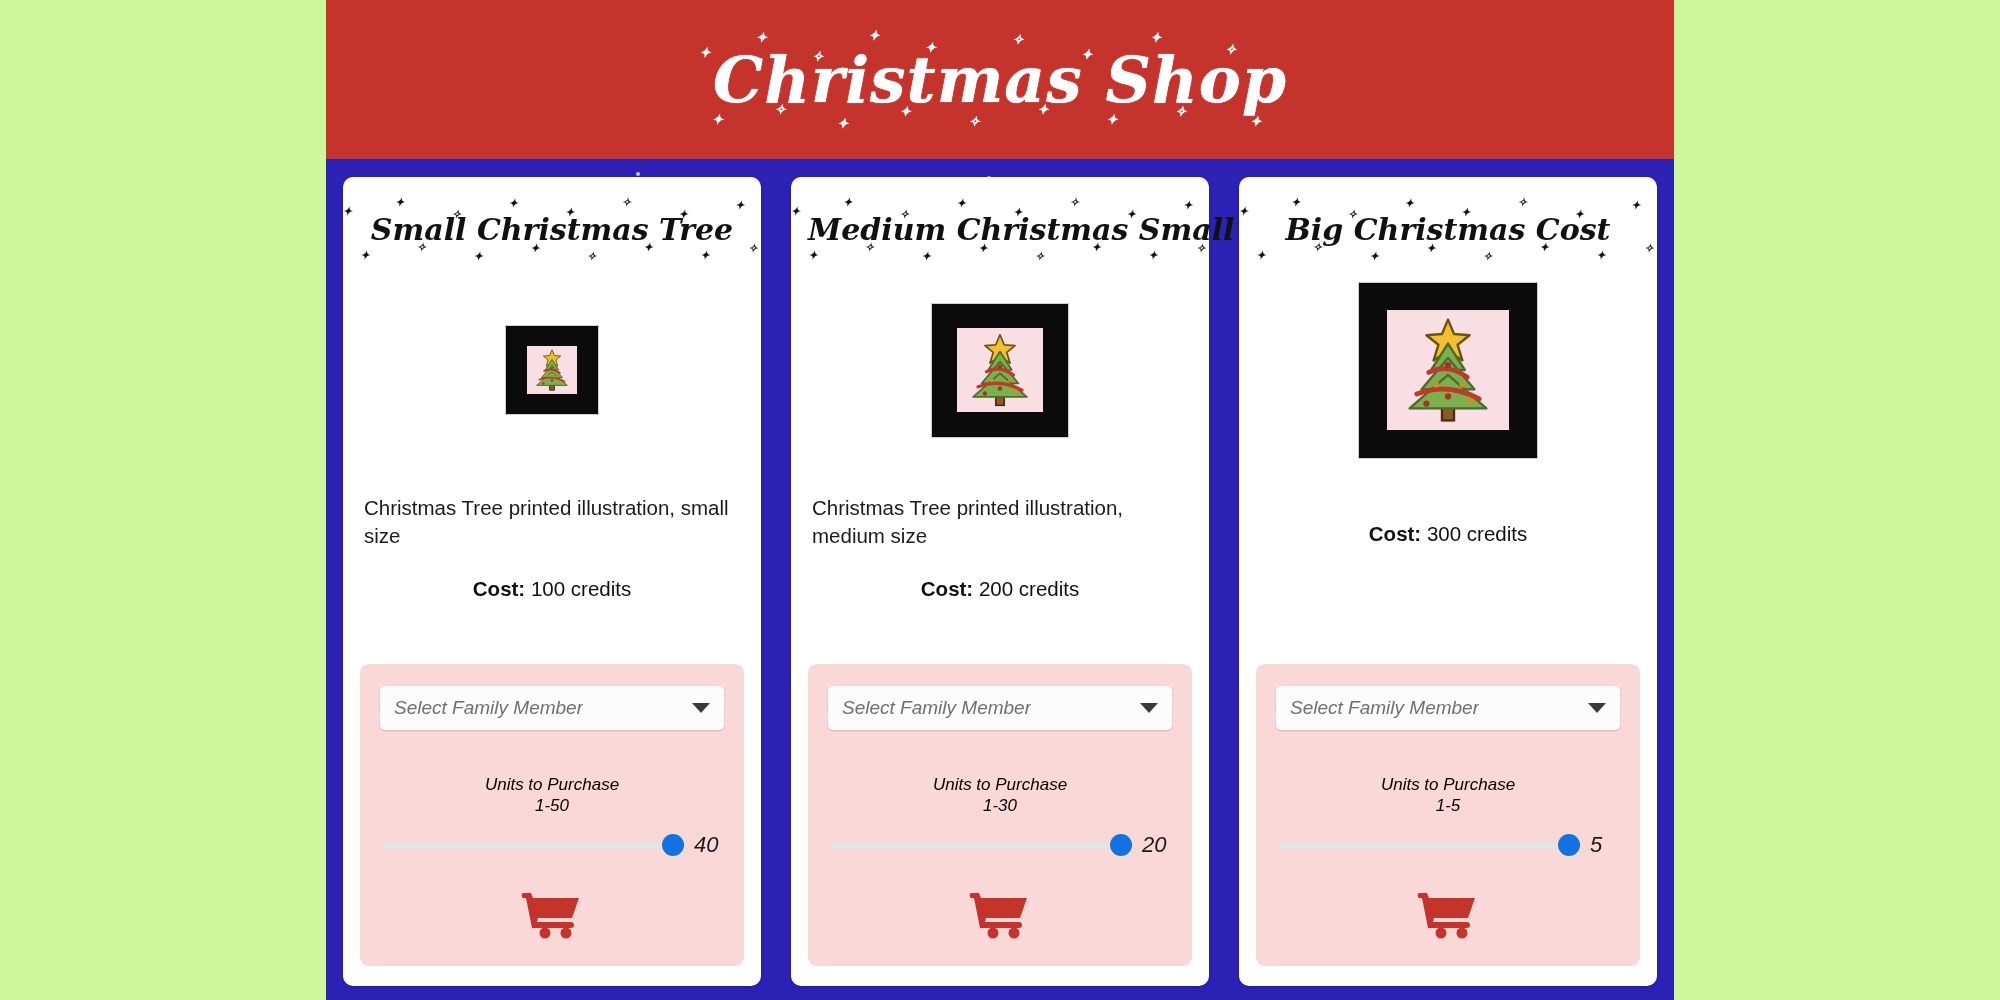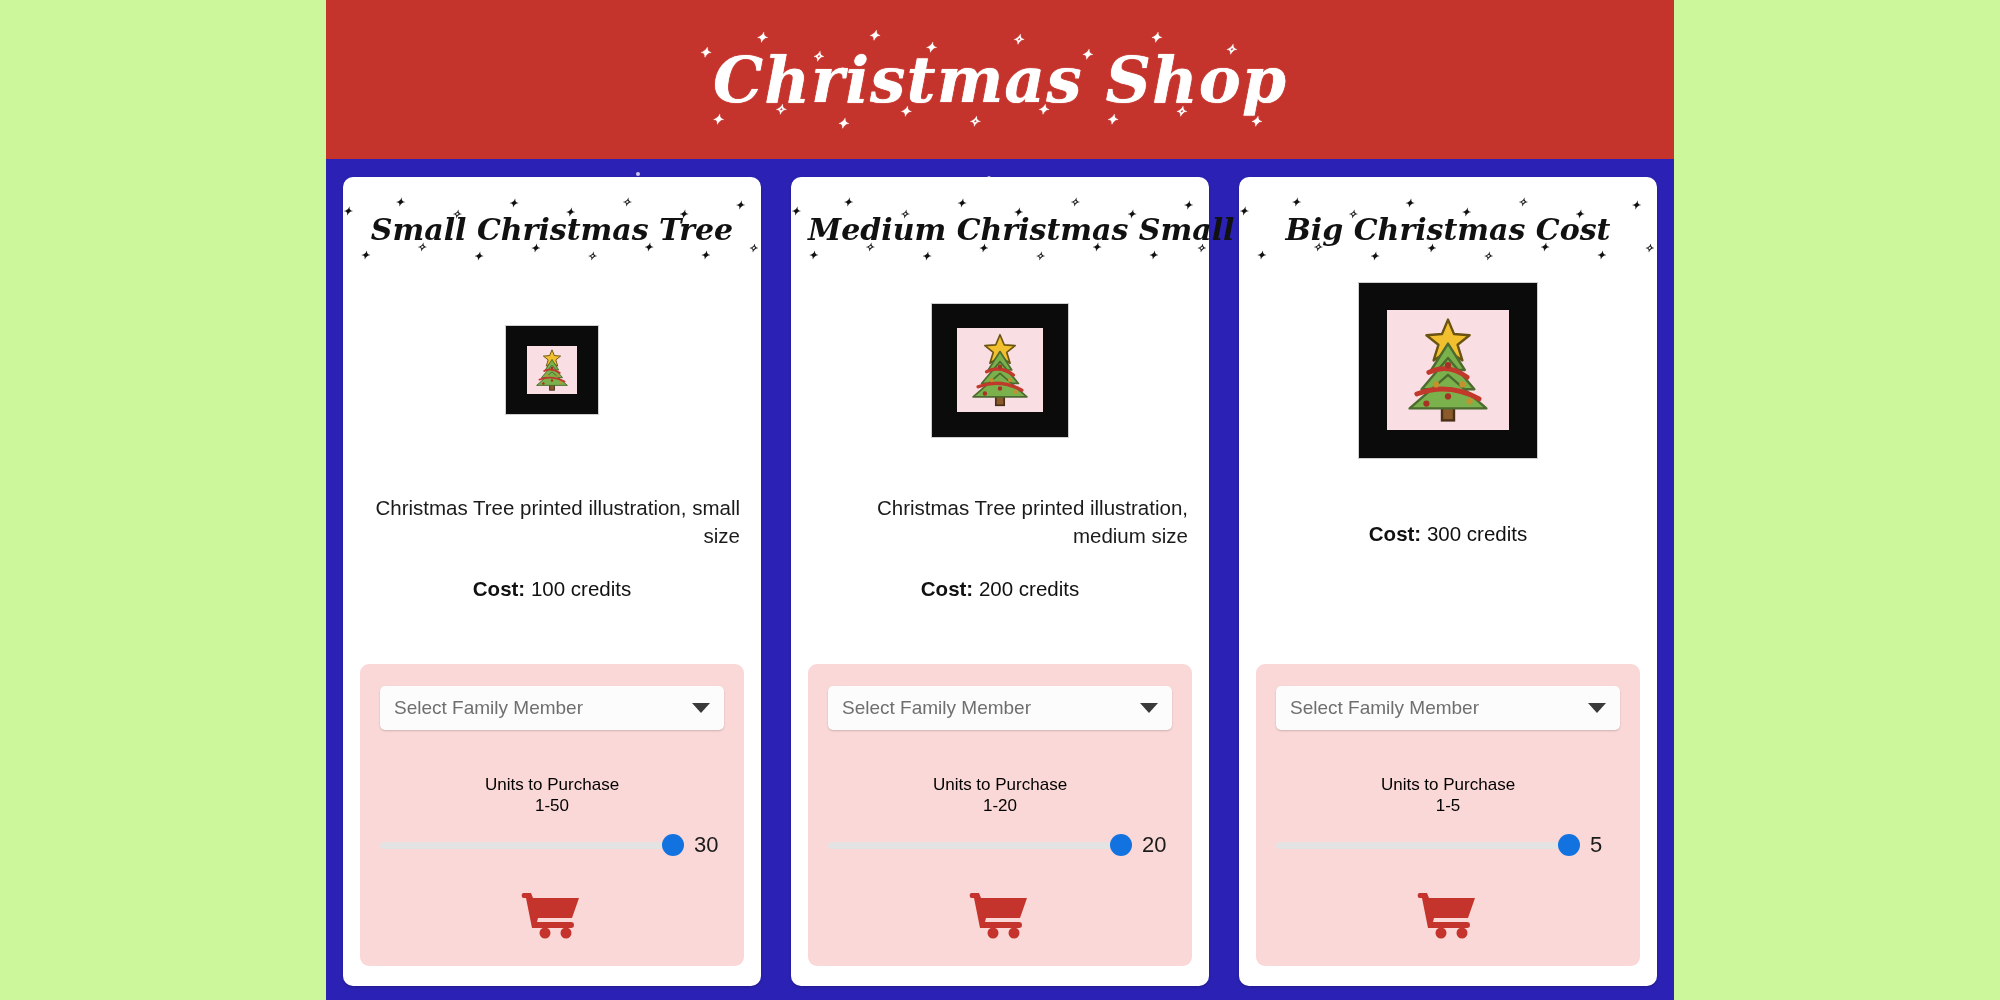--- a/index.html
+++ b/index.html
@@ -111,21 +111,21 @@
     justify-content: center;
   }
   .frame.sz-small { width: 92px; height: 88px; }
   .frame.sz-small .mat { width: 50px; height: 48px; }
   .frame.sz-medium { width: 136px; height: 133px; }
   .frame.sz-medium .mat { width: 86px; height: 84px; }
   .frame.sz-big { width: 178px; height: 175px; }
   .frame.sz-big .mat { width: 122px; height: 120px; }
 
   .desc {
-    text-align: right;
+    text-align: left;
     font-size: 20.5px;
     color: #1b1b1b;
     line-height: 1.35;
     padding: 0 4px;
   }
   .cost {
     text-align: center;
     font-size: 20.5px;
     color: #111;
     margin-top: 28px;
@@ -134,20 +134,21 @@
   .cost b { font-weight: 700; }
 
   
   .purchase {
     background: #fbd8d8;
     border-radius: 9px;
     margin-top: auto;
     padding: 22px 20px 20px 20px;
     display: flex;
     flex-direction: column;
+    font-style: italic;
   }
   .select-box {
     position: relative;
     background: #fcfcfc;
     border-radius: 5px;
     height: 44px;
     display: flex;
     align-items: center;
     padding: 0 34px 0 14px;
     box-shadow: 0 1px 2px rgba(0,0,0,.18);
@@ -327,21 +328,21 @@
 
         <div class="slider-label">
           <div>Units to Purchase</div>
           <div>1-50</div>
         </div>
 
         <div class="slider-row">
           <div class="track">
             <span class="thumb"></span>
           </div>
-          <span class="slider-val">30</span>
+          <span class="slider-val">40</span>
         </div>
 
         <div class="cart-row">
           <button class="cart-btn">
             <svg width="62" height="52" viewBox="0 0 62 52">
               <path d="M2,5 h8 l2,5 h46 l-7,20 h-34 l-1,4 h34 a3,3 0 0 1 0,6 h-39 l-6,-30 h-3 a3,3 0 0 1 0,-5 z" fill="#c5342c"></path>
               <circle cx="24" cy="45" r="5.5" fill="#c5342c"></circle>
               <circle cx="45" cy="45" r="5.5" fill="#c5342c"></circle>
             </svg>
           </button>
@@ -402,21 +403,21 @@
       </div>
 
       <div class="purchase">
         <div class="select-box">
           <span class="ph">Select Family Member</span>
           <span class="caret"></span>
         </div>
 
         <div class="slider-label">
           <div>Units to Purchase</div>
-          <div>1-20</div>
+          <div>1-30</div>
         </div>
 
         <div class="slider-row">
           <div class="track">
             <span class="thumb"></span>
           </div>
           <span class="slider-val">20</span>
         </div>
 
         <div class="cart-row">

